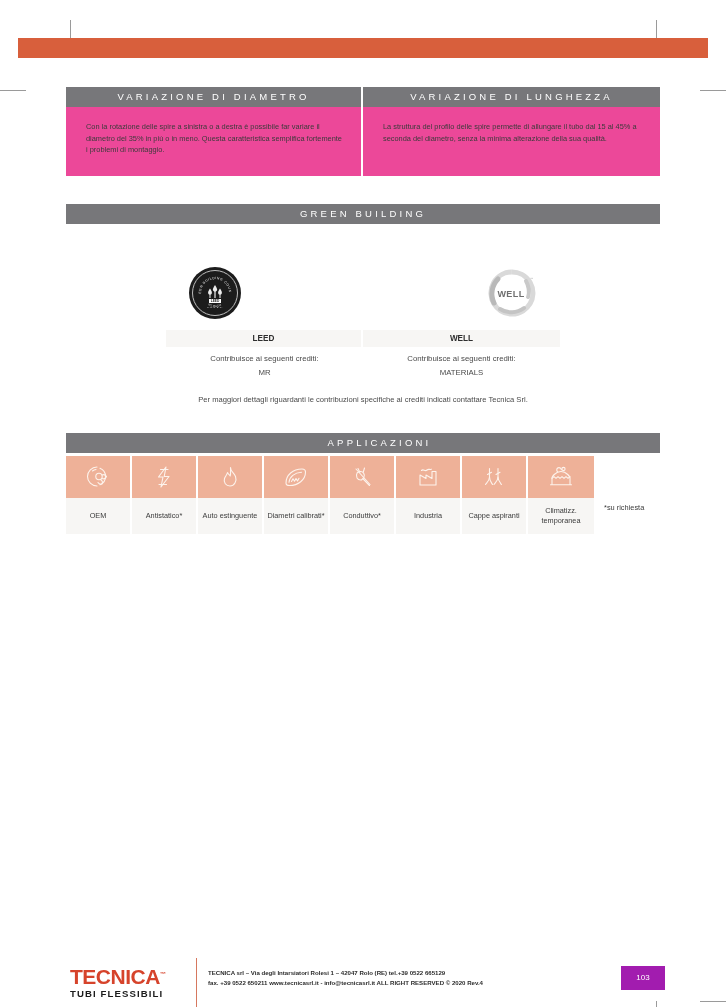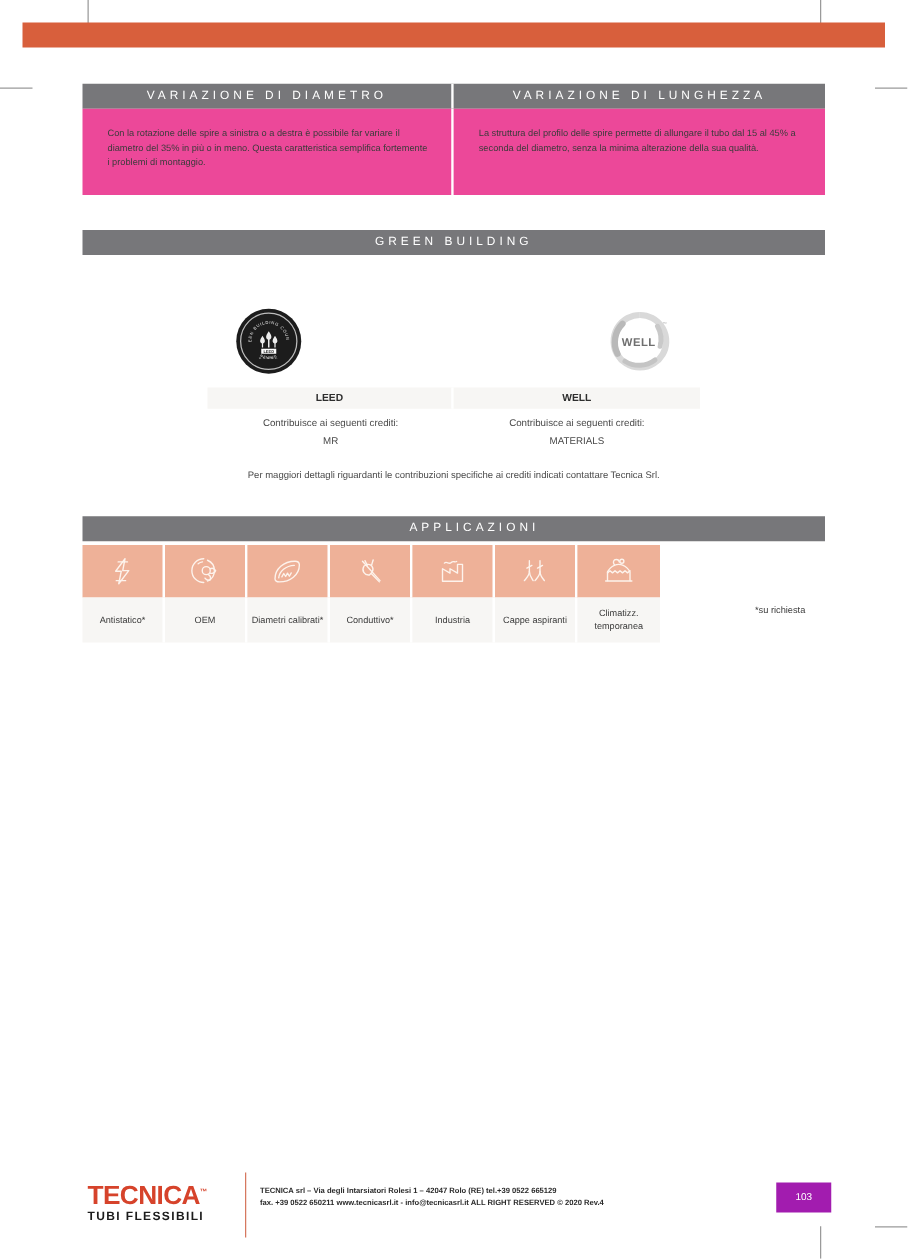--- a/index.html
+++ b/index.html
@@ -2,21 +2,21 @@
 <html><head>
 <meta charset="utf-8">
 <style>
   * { margin:0; padding:0; box-sizing:border-box; }
   html, body {
     width:726px; height:1007px;
     background:#ffffff;
     font-family:"Liberation Sans", sans-serif;
     overflow:hidden;
   }
-  .page { position:relative; width:726px; height:975px; background:#fff; }
+  .page { position:relative; width:726px; height:975px; background:#fff;margin-top:20px; }
 
   
   .cropmark { position:absolute; background:#9a9a9a; }
   .cm-v { width:1px; height:26px; }
   .cm-h { height:1px; width:26px; }
 
   
   .topbar {
     position:absolute; left:18px; top:18px;
     width:690px; height:20px;
@@ -228,42 +228,50 @@
 
   <div class="gb-note">Per maggiori dettagli riguardanti le contribuzioni specifiche ai crediti indicati contattare Tecnica Srl.</div>
 
   <div class="sec-head app-head">APPLICAZIONI</div>
 
   <div class="app-table">
 
     <div class="app-col">
       <div class="app-icon">
         <svg width="26" height="26" viewBox="0 0 26 26" fill="none" stroke="#fdf3ec" stroke-width="1.1" stroke-linecap="round" stroke-linejoin="round">
-          <path d="M15 3 L7.5 13 H12 L10 23 L18 12.5 H13.2 Z"></path>
-          <path d="M9.5 5.5 L17 5.5"></path>
-          <path d="M8 20.5 L15.5 20.5"></path>
-        </svg>
-      </div>
-      <div class="app-lbl">Antistatico*</div>
-    </div>
-
-    <div class="app-col">
-      <div class="app-icon">
-        <svg width="26" height="26" viewBox="0 0 26 26" fill="none" stroke="#fdf3ec" stroke-width="1.1" stroke-linecap="round" stroke-linejoin="round">
           <path d="M12 3 A9.5 9.5 0 0 0 12 22"></path>
           <path d="M15 4.2 A9 9 0 0 1 15 20.8"></path>
           <circle cx="14" cy="12.5" r="3.2"></circle>
           <path d="M17 11 a3.5 3.5 0 0 1 4.5 1.5 a3.5 3.5 0 0 1 -4.5 2"></path>
           <path d="M15.5 15.5 a3.5 3.5 0 0 1 1.5 4.5 a3.5 3.5 0 0 1 -4 -1.5"></path>
           <path d="M7.5 7 A7 7 0 0 1 11 5.5"></path>
         </svg>
       </div>
       <div class="app-lbl">OEM</div>
     </div>
 
+    <div class="app-col">
+      <div class="app-icon">
+        <svg width="26" height="26" viewBox="0 0 26 26" fill="none" stroke="#fdf3ec" stroke-width="1.1" stroke-linecap="round" stroke-linejoin="round">
+          <path d="M15 3 L7.5 13 H12 L10 23 L18 12.5 H13.2 Z"></path>
+          <path d="M9.5 5.5 L17 5.5"></path>
+          <path d="M8 20.5 L15.5 20.5"></path>
+        </svg>
+      </div>
+      <div class="app-lbl">Antistatico*</div>
+    </div>
+
+    <div class="app-col">
+      <div class="app-icon">
+        <svg width="26" height="26" viewBox="0 0 26 26" fill="none" stroke="#fdf3ec" stroke-width="1.1" stroke-linecap="round" stroke-linejoin="round">
+          <path d="M13.5 3.5 C13.5 8 17 8.5 18.5 12.5 C20.2 17 17.2 22 13 22 C9 22 6.2 18.5 7.5 14.5 C8.3 12 10 11 10.5 8.5 C11.4 10.5 12.6 11 13.2 12 C13.9 10 13.5 6 13.5 3.5 Z"></path>
+        </svg>
+      </div>
+      <div class="app-lbl">Auto estinguente</div>
+    </div>
 
     <div class="app-col">
       <div class="app-icon">
         <svg width="28" height="26" viewBox="0 0 28 26" fill="none" stroke="#fdf3ec" stroke-width="1.1" stroke-linecap="round" stroke-linejoin="round">
           <path d="M4 19 C4 11 11 5 20 5 C22 5 23.5 6 23.5 8 C23.5 16 16 21.5 7.5 21.5 C5.3 21.5 4 20.8 4 19 Z"></path>
           <path d="M7 18.3 C7.5 13 12.5 8.6 19.5 8.3"></path>
           <path d="M9.5 17.5 L11 14.8 L12.5 17.2 L14 14.5 L15.5 17 L17 14.3"></path>
         </svg>
       </div>
       <div class="app-lbl">Diametri calibrati*</div>

